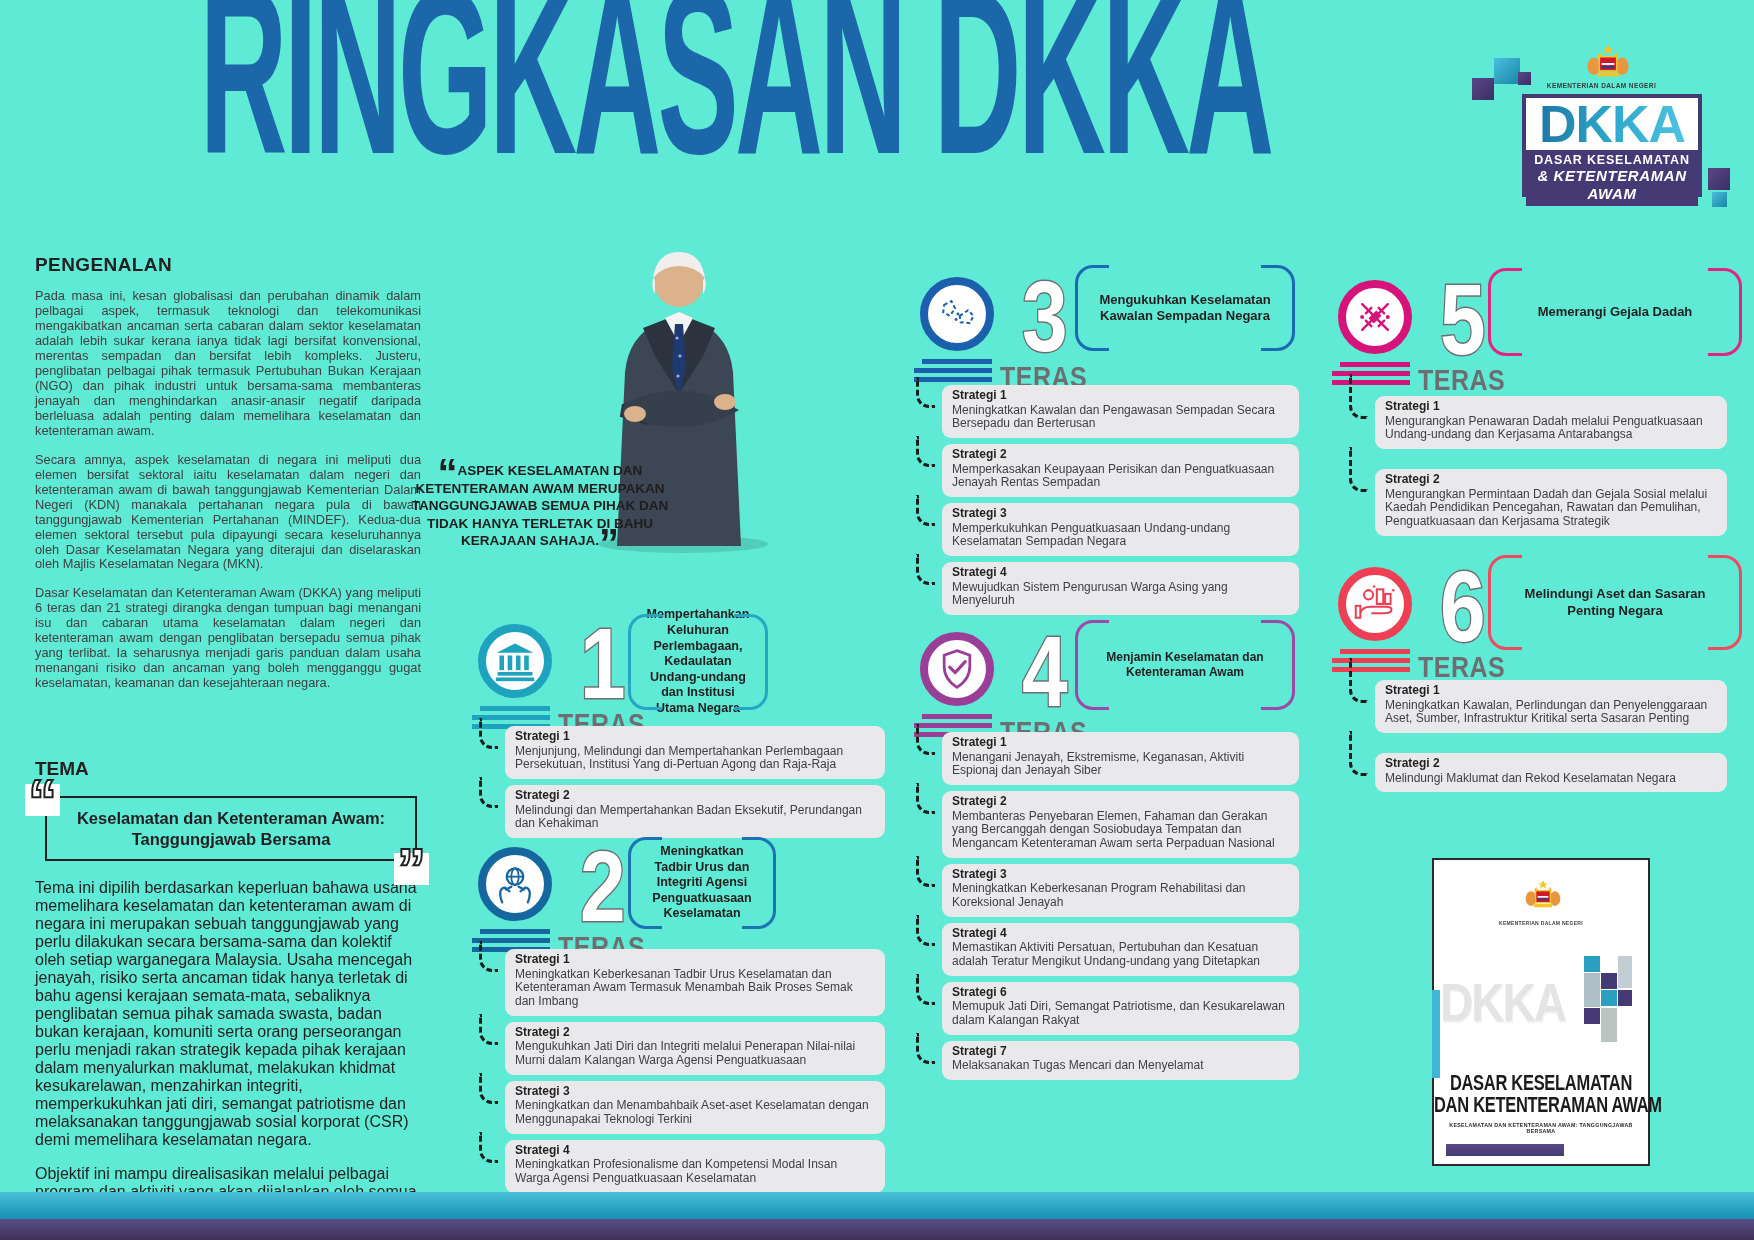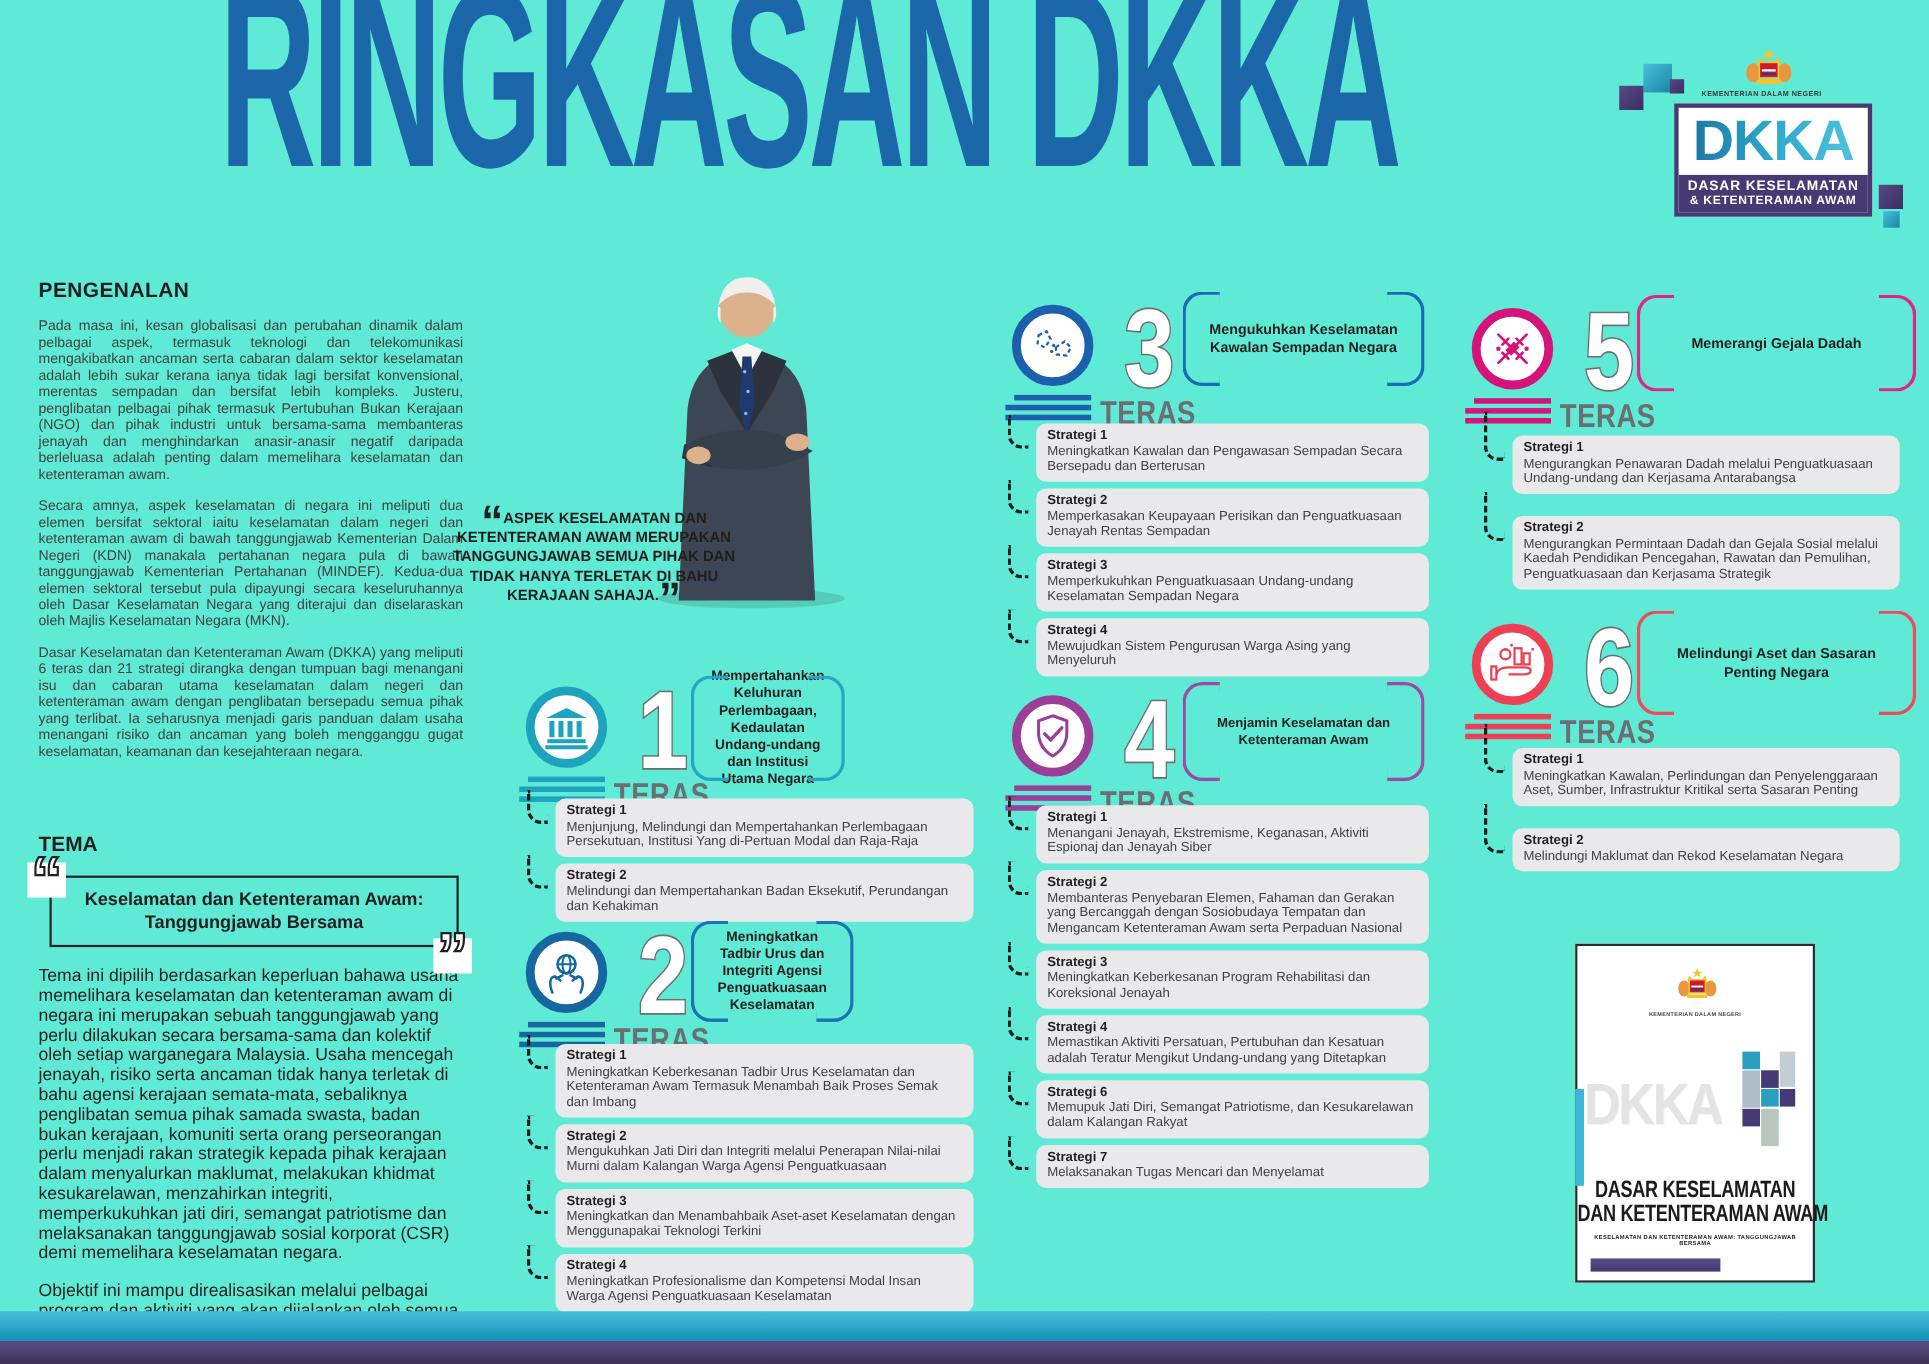--- a/index.html
+++ b/index.html
@@ -17,21 +17,21 @@
   .logo .ministry{position:absolute;left:40px;top:46px;width:175px;text-align:center;
       font-size:6.5px;font-weight:bold;color:#3a3a3a;letter-spacing:.4px;}
   .logo .dkkabox{position:absolute;left:48px;top:58px;width:172px;height:95px;background:#fff;
       border:4px solid #463a75;display:flex;flex-direction:column;}
   .logo .dkkatext{flex:1;display:flex;align-items:center;justify-content:center;
       font-size:52px;font-weight:800;letter-spacing:-1px;line-height:1;
       background:linear-gradient(90deg,#1a6f9e,#2da9cc,#55c6e2);
       -webkit-background-clip:text;background-clip:text;color:transparent;}
   .logo .banner{background:#463a75;color:#fff;text-align:center;padding:3px 2px 4px;line-height:1.15;}
   .logo .banner .b1{font-size:12.5px;font-weight:bold;letter-spacing:.8px;}
-  .logo .banner .b2{font-size:11px;font-weight:bold;letter-spacing:.6px;}
+  .logo .banner .b2{font-size:15px;font-weight:bold;letter-spacing:.6px;font-style:italic;}
   .sq{position:absolute;}
   .sq.teal{background:linear-gradient(135deg,#49c0dd,#1b84a5);}
   .sq.purp{background:linear-gradient(135deg,#584788,#3b2f62);}
 
   
   .leftcol{position:absolute;left:35px;top:254px;width:386px;}
   .leftcol h3{margin:0 0 13px;font-size:19px;letter-spacing:.4px;color:#231f20;}
   .leftcol p{margin:0 0 14px;font-size:12.8px;line-height:1.17;text-align:justify;color:#414042;}
   .tema{position:absolute;left:35px;top:758px;width:386px;}
   .tema h3{margin:0 0 16px;font-size:19px;}
@@ -191,21 +191,21 @@
         <i></i>
       </div>
     <div class="num">
       <svg width="66" height="100" viewBox="0 0 66 100">
           <text x="40" y="86" transform="scale(0.82,1)" text-anchor="middle" font-family="Liberation Sans,sans-serif" font-size="100" font-weight="bold" fill="#ffffff" stroke="#6d6e71" stroke-width="3" paint-order="stroke">1</text>
         </svg>
     </div>
     <div class="teras-word">TERAS</div>
     <div class="bracket" style="left:208px;top:2px;width:140px;height:96px;">Mempertahankan Keluhuran Perlembagaan, Kedaulatan Undang-undang dan Institusi Utama Negara</div>
     <div class="strategies" style="left:85px;top:114px;width:380px;">
-      <div class="sbox"><b>Strategi 1</b><span>Menjunjung, Melindungi dan Mempertahankan Perlembagaan Persekutuan, Institusi Yang di-Pertuan Modal dan Raja-Raja</span></div>
+      <div class="sbox"><b>Strategi 1</b><span>Menjunjung, Melindungi dan Mempertahankan Perlembagaan Persekutuan, Institusi Yang di-Pertuan Agong dan Raja-Raja</span></div>
       <div class="sbox"><b>Strategi 2</b><span>Melindungi dan Mempertahankan Badan Eksekutif, Perundangan dan Kehakiman</span></div>
     </div>
   </div>
 
   <div class="tgroup" style="--tc:#16679f;--bc:#1d72b4;left:420px;top:835px;">
     <div class="ring">
       <svg width="44" height="44" viewBox="0 0 48 48">
         <circle cx="24" cy="16" r="9" fill="none" stroke="#16679f" stroke-width="2.5"></circle>
         <ellipse cx="24" cy="16" rx="4" ry="9" fill="none" stroke="#16679f" stroke-width="2"></ellipse>
         <line x1="15" y1="16" x2="33" y2="16" stroke="#16679f" stroke-width="2"></line>

